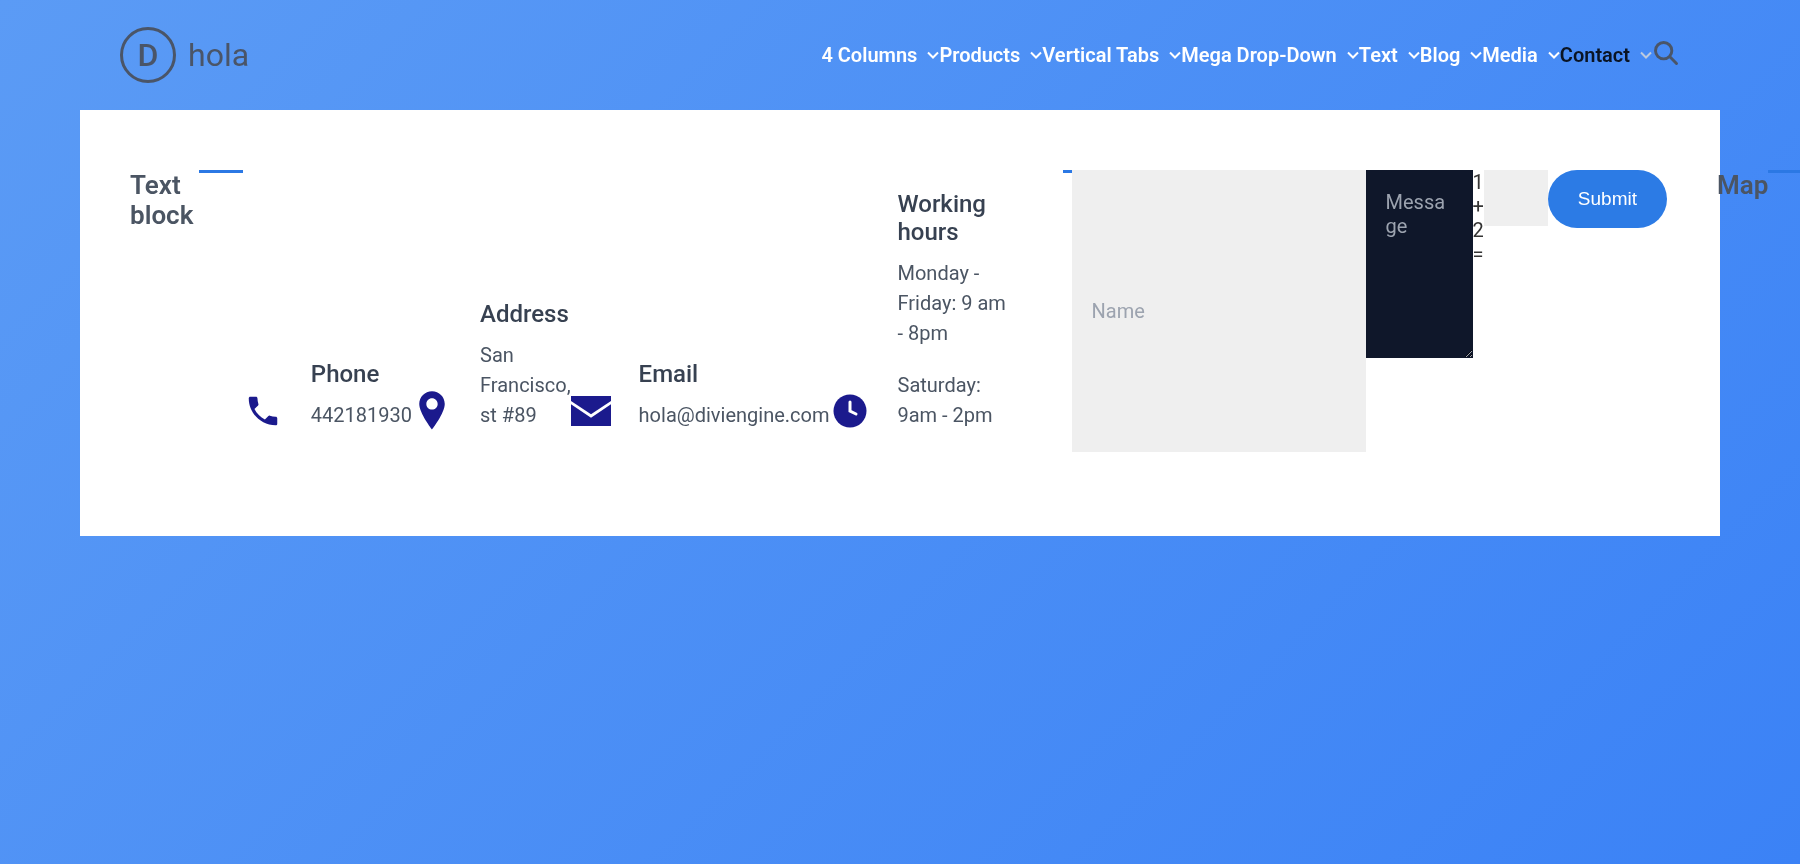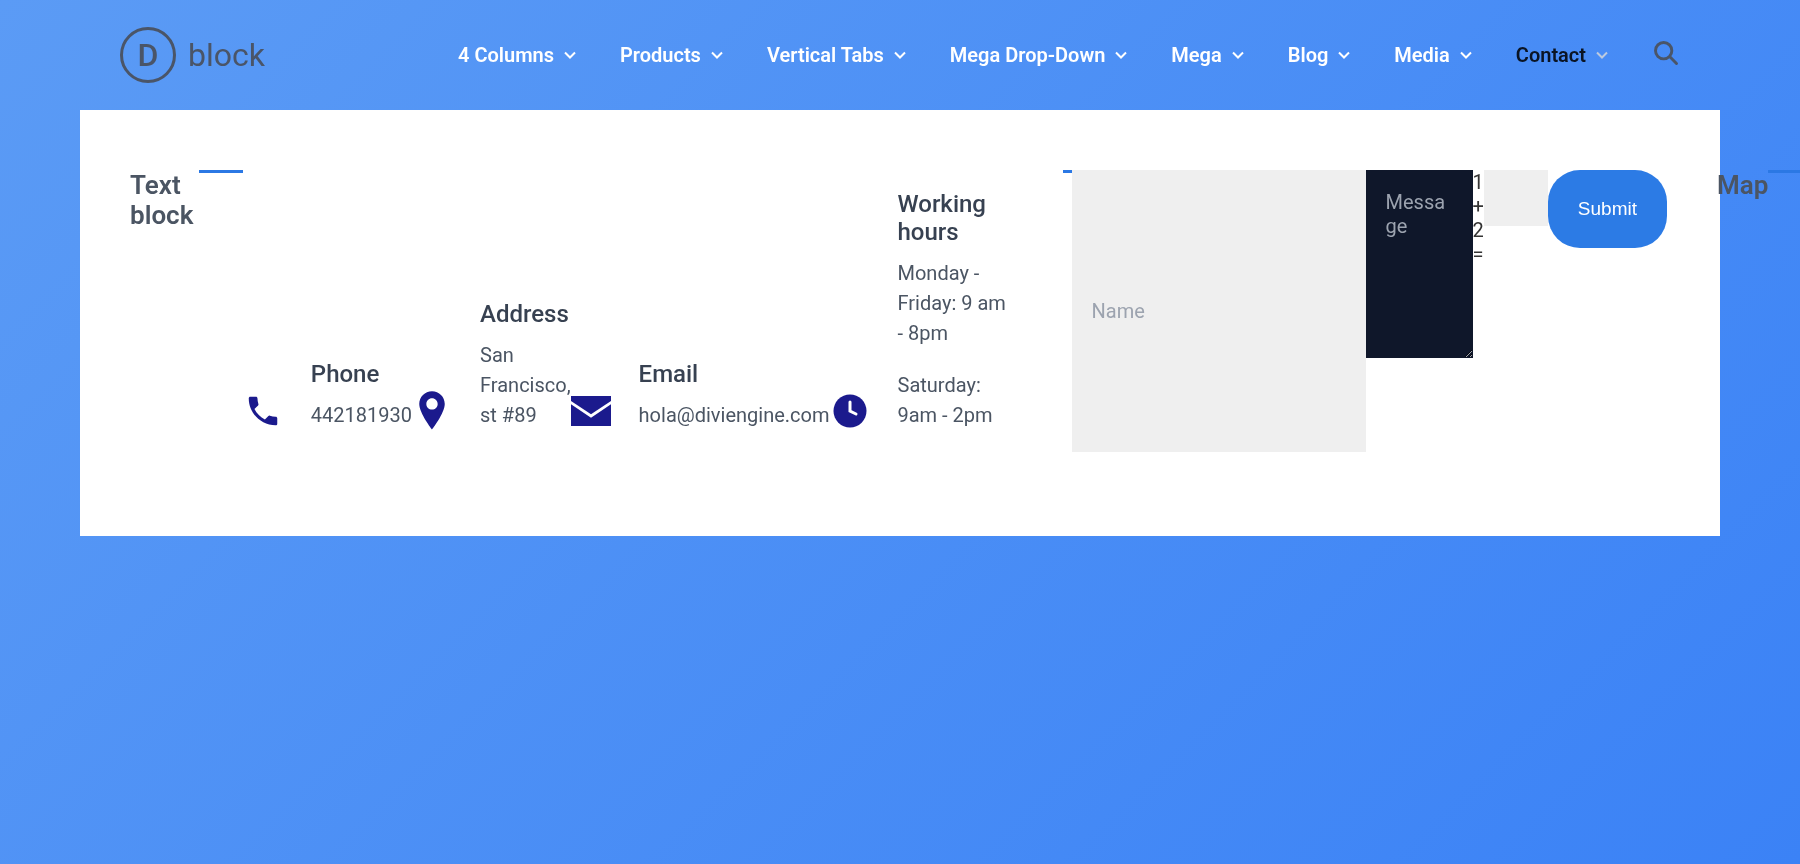--- a/index.html
+++ b/index.html
@@ -36,21 +36,20 @@
       color: #4a5568;
     }
     .logo-text {
       font-size: 32px;
       font-weight: 400;
       color: #4a5568;
     }
     .nav {
       display: flex;
       align-items: center;
-      gap: 44px;
     }
     .nav-item {
       display: flex;
       align-items: center;
       gap: 10px;
       color: #ffffff;
       font-size: 20px;
       font-weight: 600;
       cursor: pointer;
     }
@@ -161,21 +160,21 @@
       height: 56px;
       background: #efefef;
       border: none;
       text-align: center;
       font-size: 20px;
     }
     .submit-btn {
       background: #2c7be5;
       color: #ffffff;
       border: none;
-      padding: 28px 30px;
+      padding: 18px 30px;
       font-size: 19px;
       font-weight: 500;
       border-radius: 32px;
       cursor: pointer;
     }
     .map-box {
       width: 100%;
       height: 296px;
       background: #e0deda;
       position: relative;
@@ -196,21 +195,21 @@
       background: radial-gradient(ellipse, rgba(0,0,0,0.28) 0%, rgba(0,0,0,0) 70%);
       border-radius: 50%;
     }
   </style>
 </head>
 <body>
 
 <div class="header">
   <div class="logo">
     <div class="logo-circle">D</div>
-    <div class="logo-text">block</div>
+    <div class="logo-text">hola</div>
   </div>
   <nav class="nav">
     <div class="nav-item">
       <span>4 Columns</span>
       <svg class="chevron-down" viewBox="0 0 12 12">
           <path d="M1 3.5 L6 8.5 L11 3.5" stroke="#fff" stroke-width="2" fill="none"></path>
         </svg>
     </div>
     <div class="nav-item">
       <span>Products</span>
@@ -224,21 +223,21 @@
           <path d="M1 3.5 L6 8.5 L11 3.5" stroke="#fff" stroke-width="2" fill="none"></path>
         </svg>
     </div>
     <div class="nav-item">
       <span>Mega Drop-Down</span>
       <svg class="chevron-down" viewBox="0 0 12 12">
           <path d="M1 3.5 L6 8.5 L11 3.5" stroke="#fff" stroke-width="2" fill="none"></path>
         </svg>
     </div>
     <div class="nav-item">
-      <span>Mega</span>
+      <span>Text</span>
       <svg class="chevron-down" viewBox="0 0 12 12">
           <path d="M1 3.5 L6 8.5 L11 3.5" stroke="#fff" stroke-width="2" fill="none"></path>
         </svg>
     </div>
     <div class="nav-item">
       <span>Blog</span>
       <svg class="chevron-down" viewBox="0 0 12 12">
           <path d="M1 3.5 L6 8.5 L11 3.5" stroke="#fff" stroke-width="2" fill="none"></path>
         </svg>
     </div>

